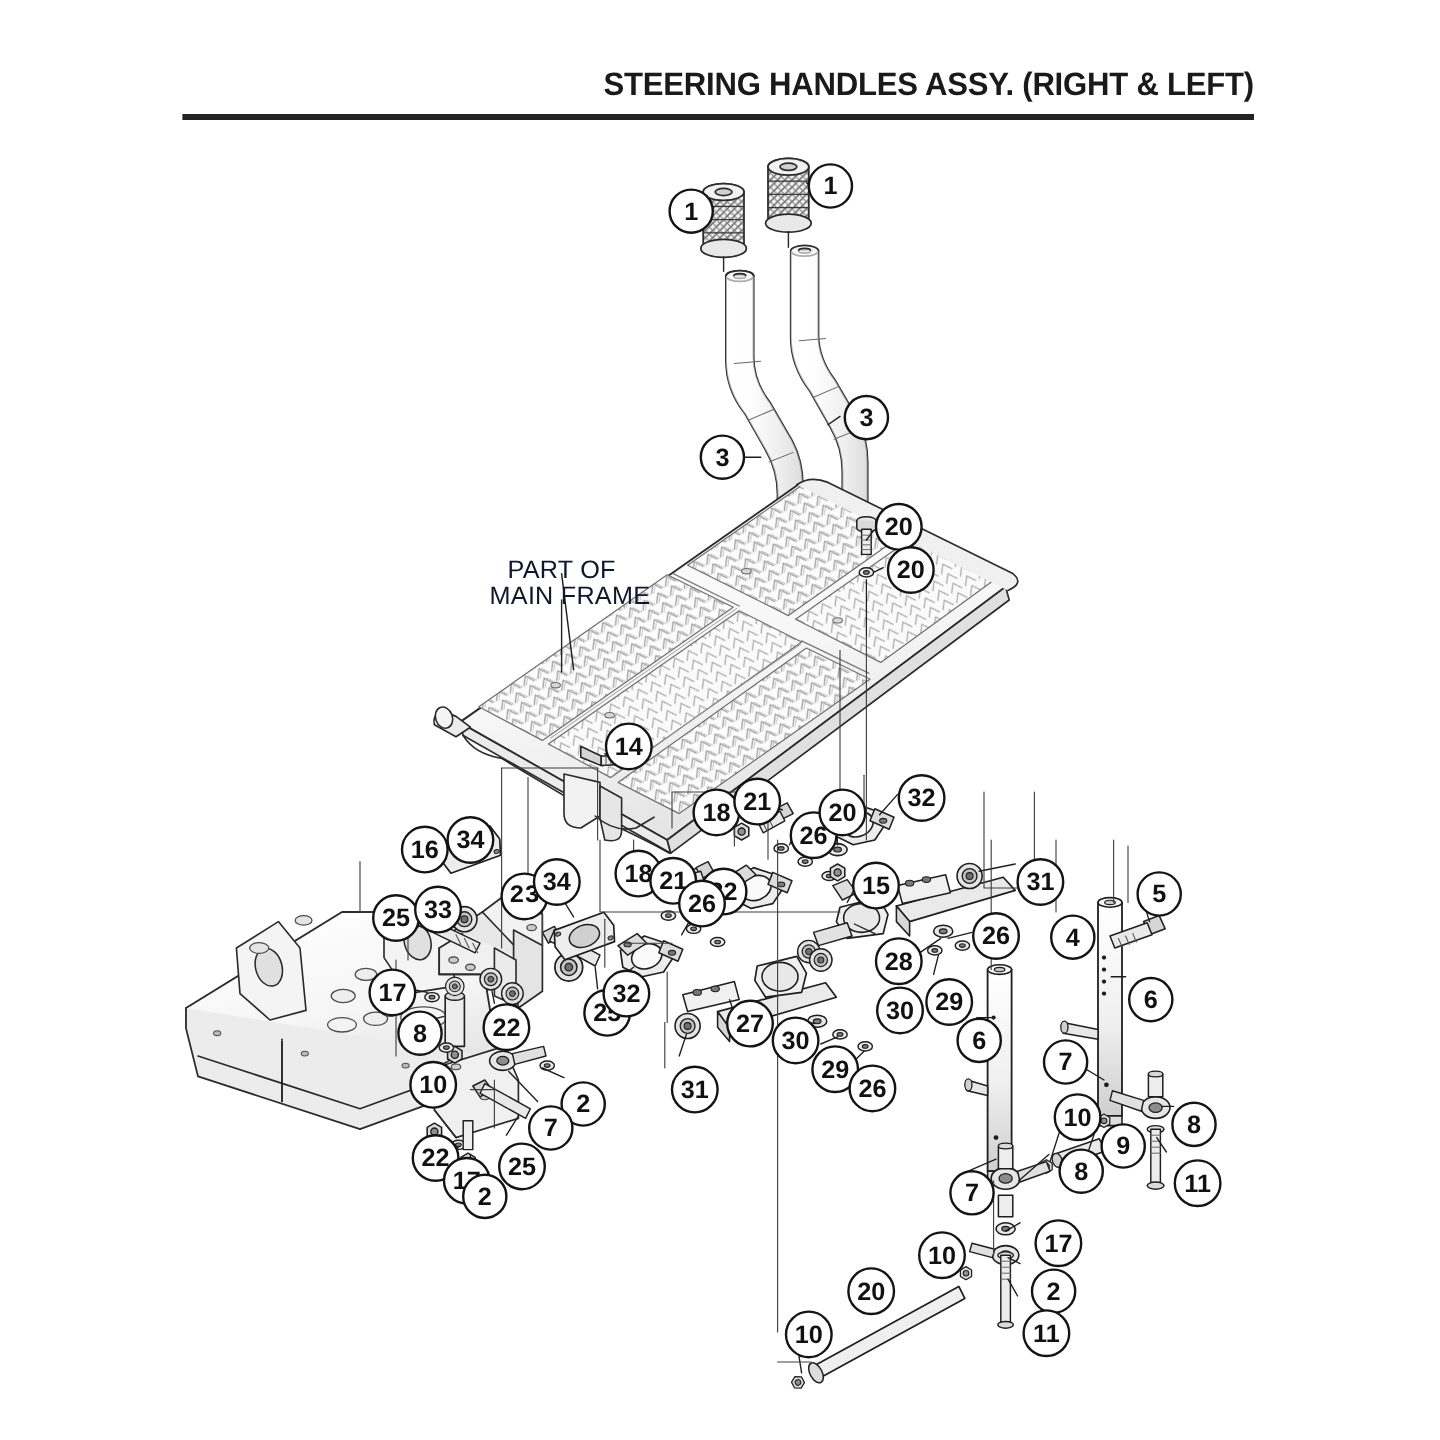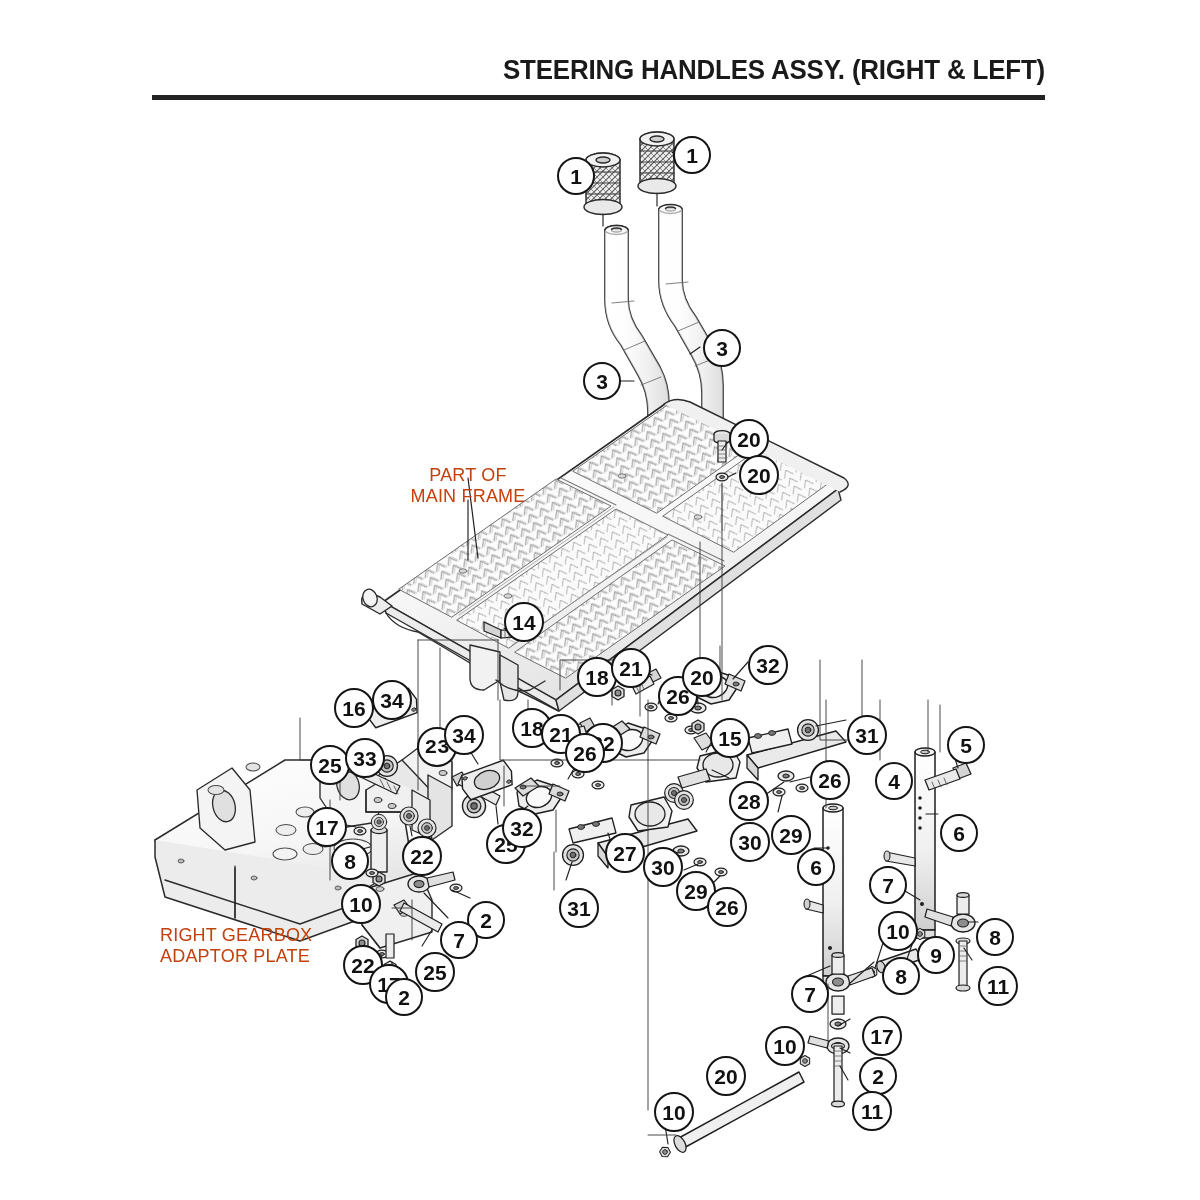--- a/index.html
+++ b/index.html
@@ -42,23 +42,23 @@
     font-family:"Liberation Sans", sans-serif;
     color:#111;
     z-index:40;
     user-select:none;
   }
   .callout.wide{width:40px;height:40px;font-size:21px;}
 
   
   .note{
     position:absolute;z-index:35;
-    font-size:18px;line-height:21px;font-weight:normal;
+    font-size:21px;line-height:21px;font-weight:normal;
     font-family:"Liberation Sans", sans-serif;
-    color:#c2410c;white-space:pre;letter-spacing:0.2px;
+    color:#0f172a;white-space:pre;letter-spacing:0.2px;
   }
   .note.center{text-align:center;}
 </style>
 </head>
 <body>
 
 <div id="sheet">
 
   <div id="header">
     <div id="title">STEERING HANDLES ASSY. (RIGHT &amp; LEFT)</div>
@@ -687,22 +687,20 @@
         <path d="M392,908 L412,908"></path>
         <path d="M828,984 L828,1046"></path>
       </g>
     </g>
   </svg>
   </div>
 
   <div class="note center" style="left:408px;top:465px;width:120px;">PART OF
 MAIN FRAME</div>
 
-  <div class="note" style="left:160px;top:925px;">RIGHT GEARBOX
-ADAPTOR PLATE</div>
 
   <div id="callout-layer">
       <div class="callout" style="left: 557px; top: 157px;">1</div>
       <div class="callout" style="left: 673px; top: 136px;">1</div>
       <div class="callout" style="left: 703px; top: 329px;">3</div>
       <div class="callout" style="left: 583px; top: 362px;">3</div>
       <div class="callout wide" style="left: 729px; top: 419px;">20</div>
       <div class="callout wide" style="left: 739px; top: 455px;">20</div>
       <div class="callout wide" style="left: 504px; top: 602px;">14</div>
       <div class="callout wide" style="left: 334px; top: 688px;">16</div>

